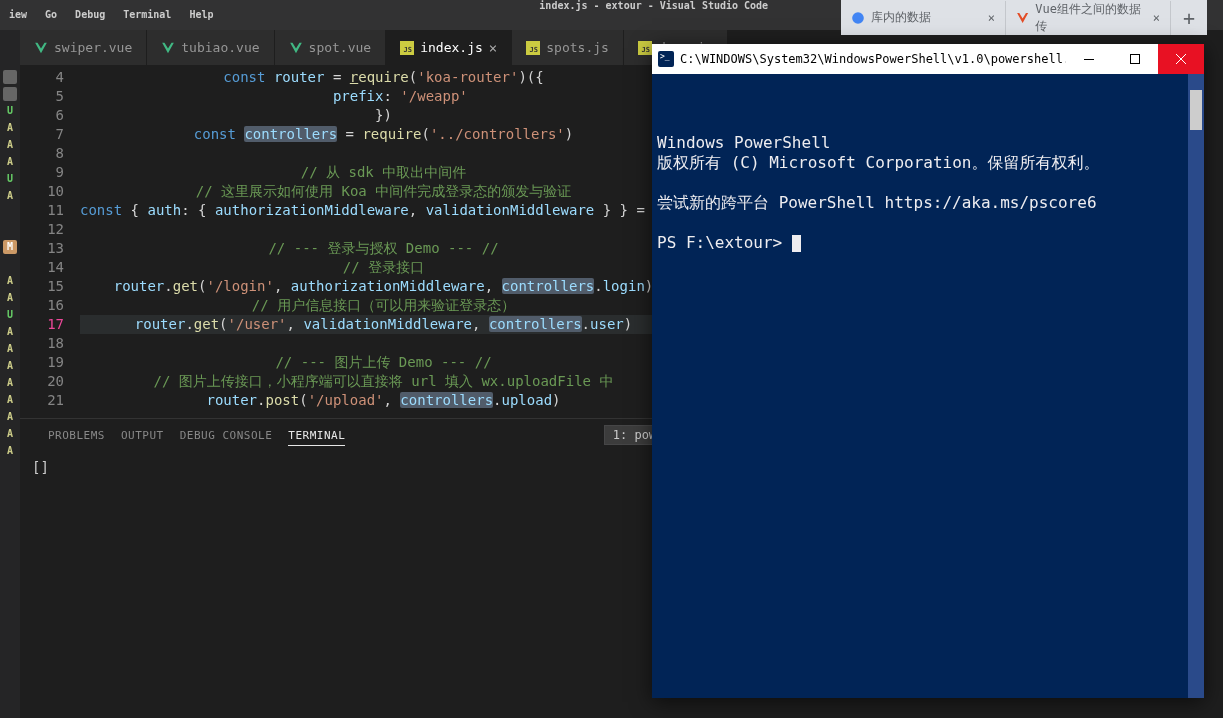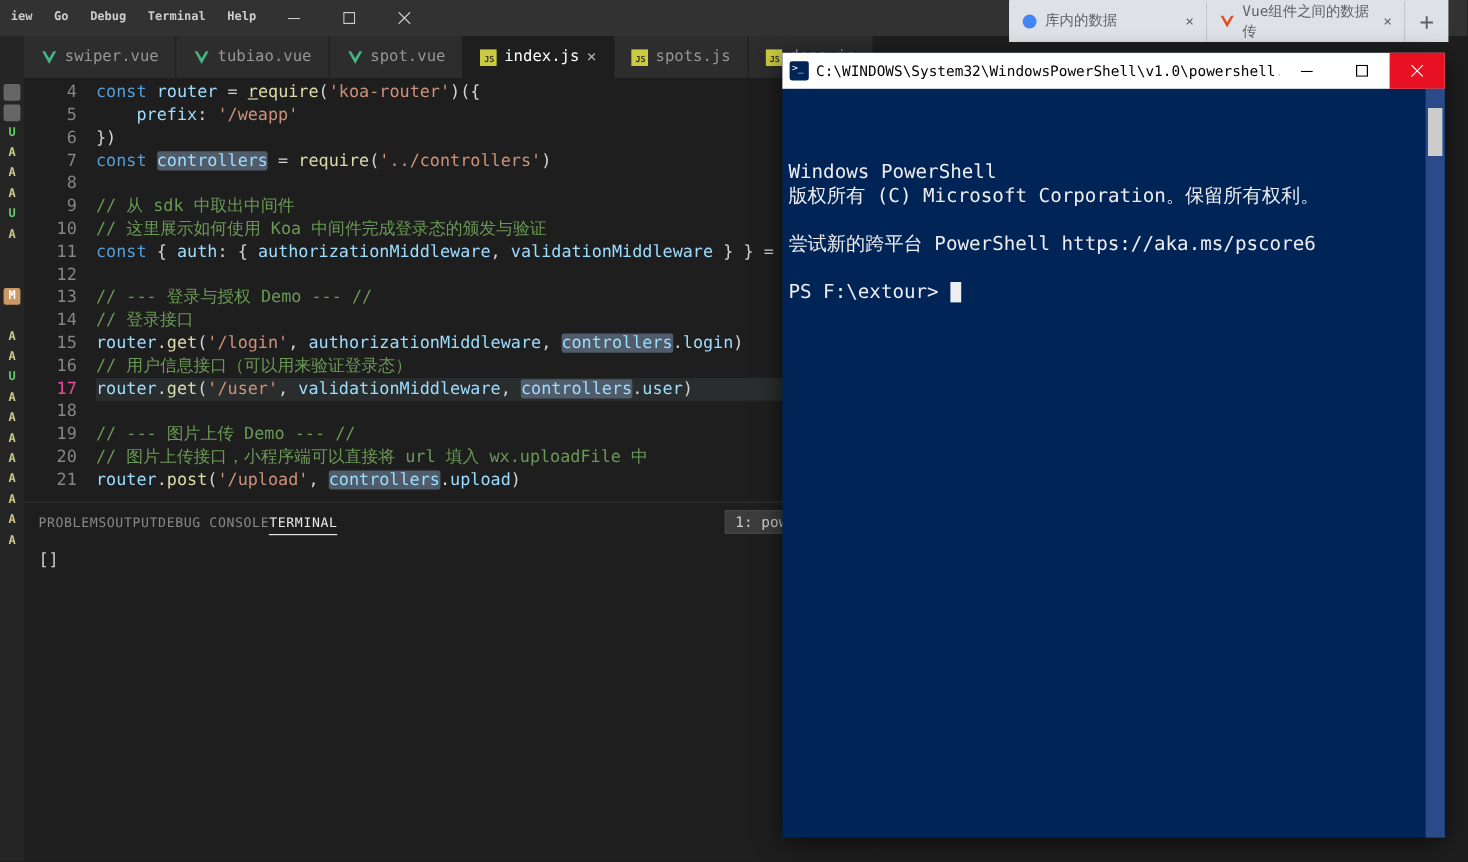--- a/index.html
+++ b/index.html
@@ -26,29 +26,29 @@
 .tab .icon { width:14px; height:14px; }
 .tab .x { font-size:14px; color:#aaa; }
 .vue-ico{ fill:#41b883; } .js-ico{ fill:#cbcb41; }
 
 .code-area { flex:1; overflow:hidden; position:relative; }
 .code { display:flex; font-family:Consolas,monospace; font-size:14px; line-height:19px; }
 .linenums { width:60px; text-align:right; color:#858585; padding-right:16px; padding-top:3px; user-select:none; }
 .linenums div { height:19px; }
 .linenums .cur { color:#ec4899; }
 .lines { padding-top:3px; }
-.lines > div { height:19px; white-space:pre; }
+.lines > div { height:19px; white-space:pre;text-align:center; }
 .lines .cur { background:#2a2d2e; }
 .kw { color:#569cd6; } .str { color:#ce9178; } .prop { color:#9cdcfe; }
 .fn { color:#dcdcaa; } .cmt { color:#6a9955;margin-top:42px; } .pct { color:#d4d4d4; }
 .hl { background:#515c6a; border-radius:2px; }
 
 .panel { height:300px; background:#1e1e1e; border-top:1px solid #333; display:flex; flex-direction:column; }
 .panel-tabs { height:32px; display:flex; align-items:center; padding:0 12px; gap:22px; font-size:11px; color:#888; }
-.panel-tab { letter-spacing:.5px; cursor:pointer; }
+.panel-tab { letter-spacing:.5px; cursor:pointer;margin-left:16px; }
 .panel-tab.active { color:#e7e7e7; border-bottom:1px solid #e7e7e7; padding-bottom:3px; }
 .panel-right { margin-left:auto; display:flex; align-items:center; gap:8px; }
 .select { background:#3c3c3c; border:1px solid #464647; padding:2px 8px; font-size:12px; color:#ccc; }
 .term-body { flex:1; padding:8px 12px; font-family:Consolas,monospace; font-size:14px; color:#ccc; }
 
 .browser-tabs { position:absolute; top:0; right:16px; width:366px; height:35px; background:#dee1e6; display:flex; align-items:center; font-size:12px; color:#5f6368; z-index:5; }
 .btab { flex:1; height:34px; display:flex; align-items:center; padding:0 10px; gap:6px; border-right:1px solid #c4c7cc; background:#dee1e6; }
 .btab .bx { margin-left:auto; color:#5f6368; }
 .btab-new { width:36px; text-align:center; font-size:20px; color:#5f6368; }
 .btab .fav { width:14px; height:14px; }
@@ -65,20 +65,21 @@
 .ps-body .cursor { display:inline-block; width:9px; height:17px; background:#eeedf0; vertical-align:text-bottom; }
 .ps-scroll { position:absolute; right:0; top:0; width:16px; height:100%; background:#2a4a8a; }
 .ps-scroll::before { content:""; position:absolute; top:16px; left:2px; width:12px; height:40px; background:#cdcdcd; }
 svg { display:block; }
 </style>
 </head>
 <body>
 
 <div class="menubar">
   <span id="menu-items"><span class="menu-item">iew</span><span class="menu-item">Go</span><span class="menu-item">Debug</span><span class="menu-item">Terminal</span><span class="menu-item">Help</span></span>
+  <div class="title">index.js - extour - Visual Studio Code</div>
   <div class="window-controls">
     <div class="ctrl">
         <svg width="10" height="1">
           <rect width="10" height="1" fill="#ccc"></rect>
         </svg>
       </div>
     <div class="ctrl">
         <svg width="10" height="10">
           <rect x=".5" y=".5" width="9" height="9" fill="none" stroke="#ccc"></rect>
         </svg>

